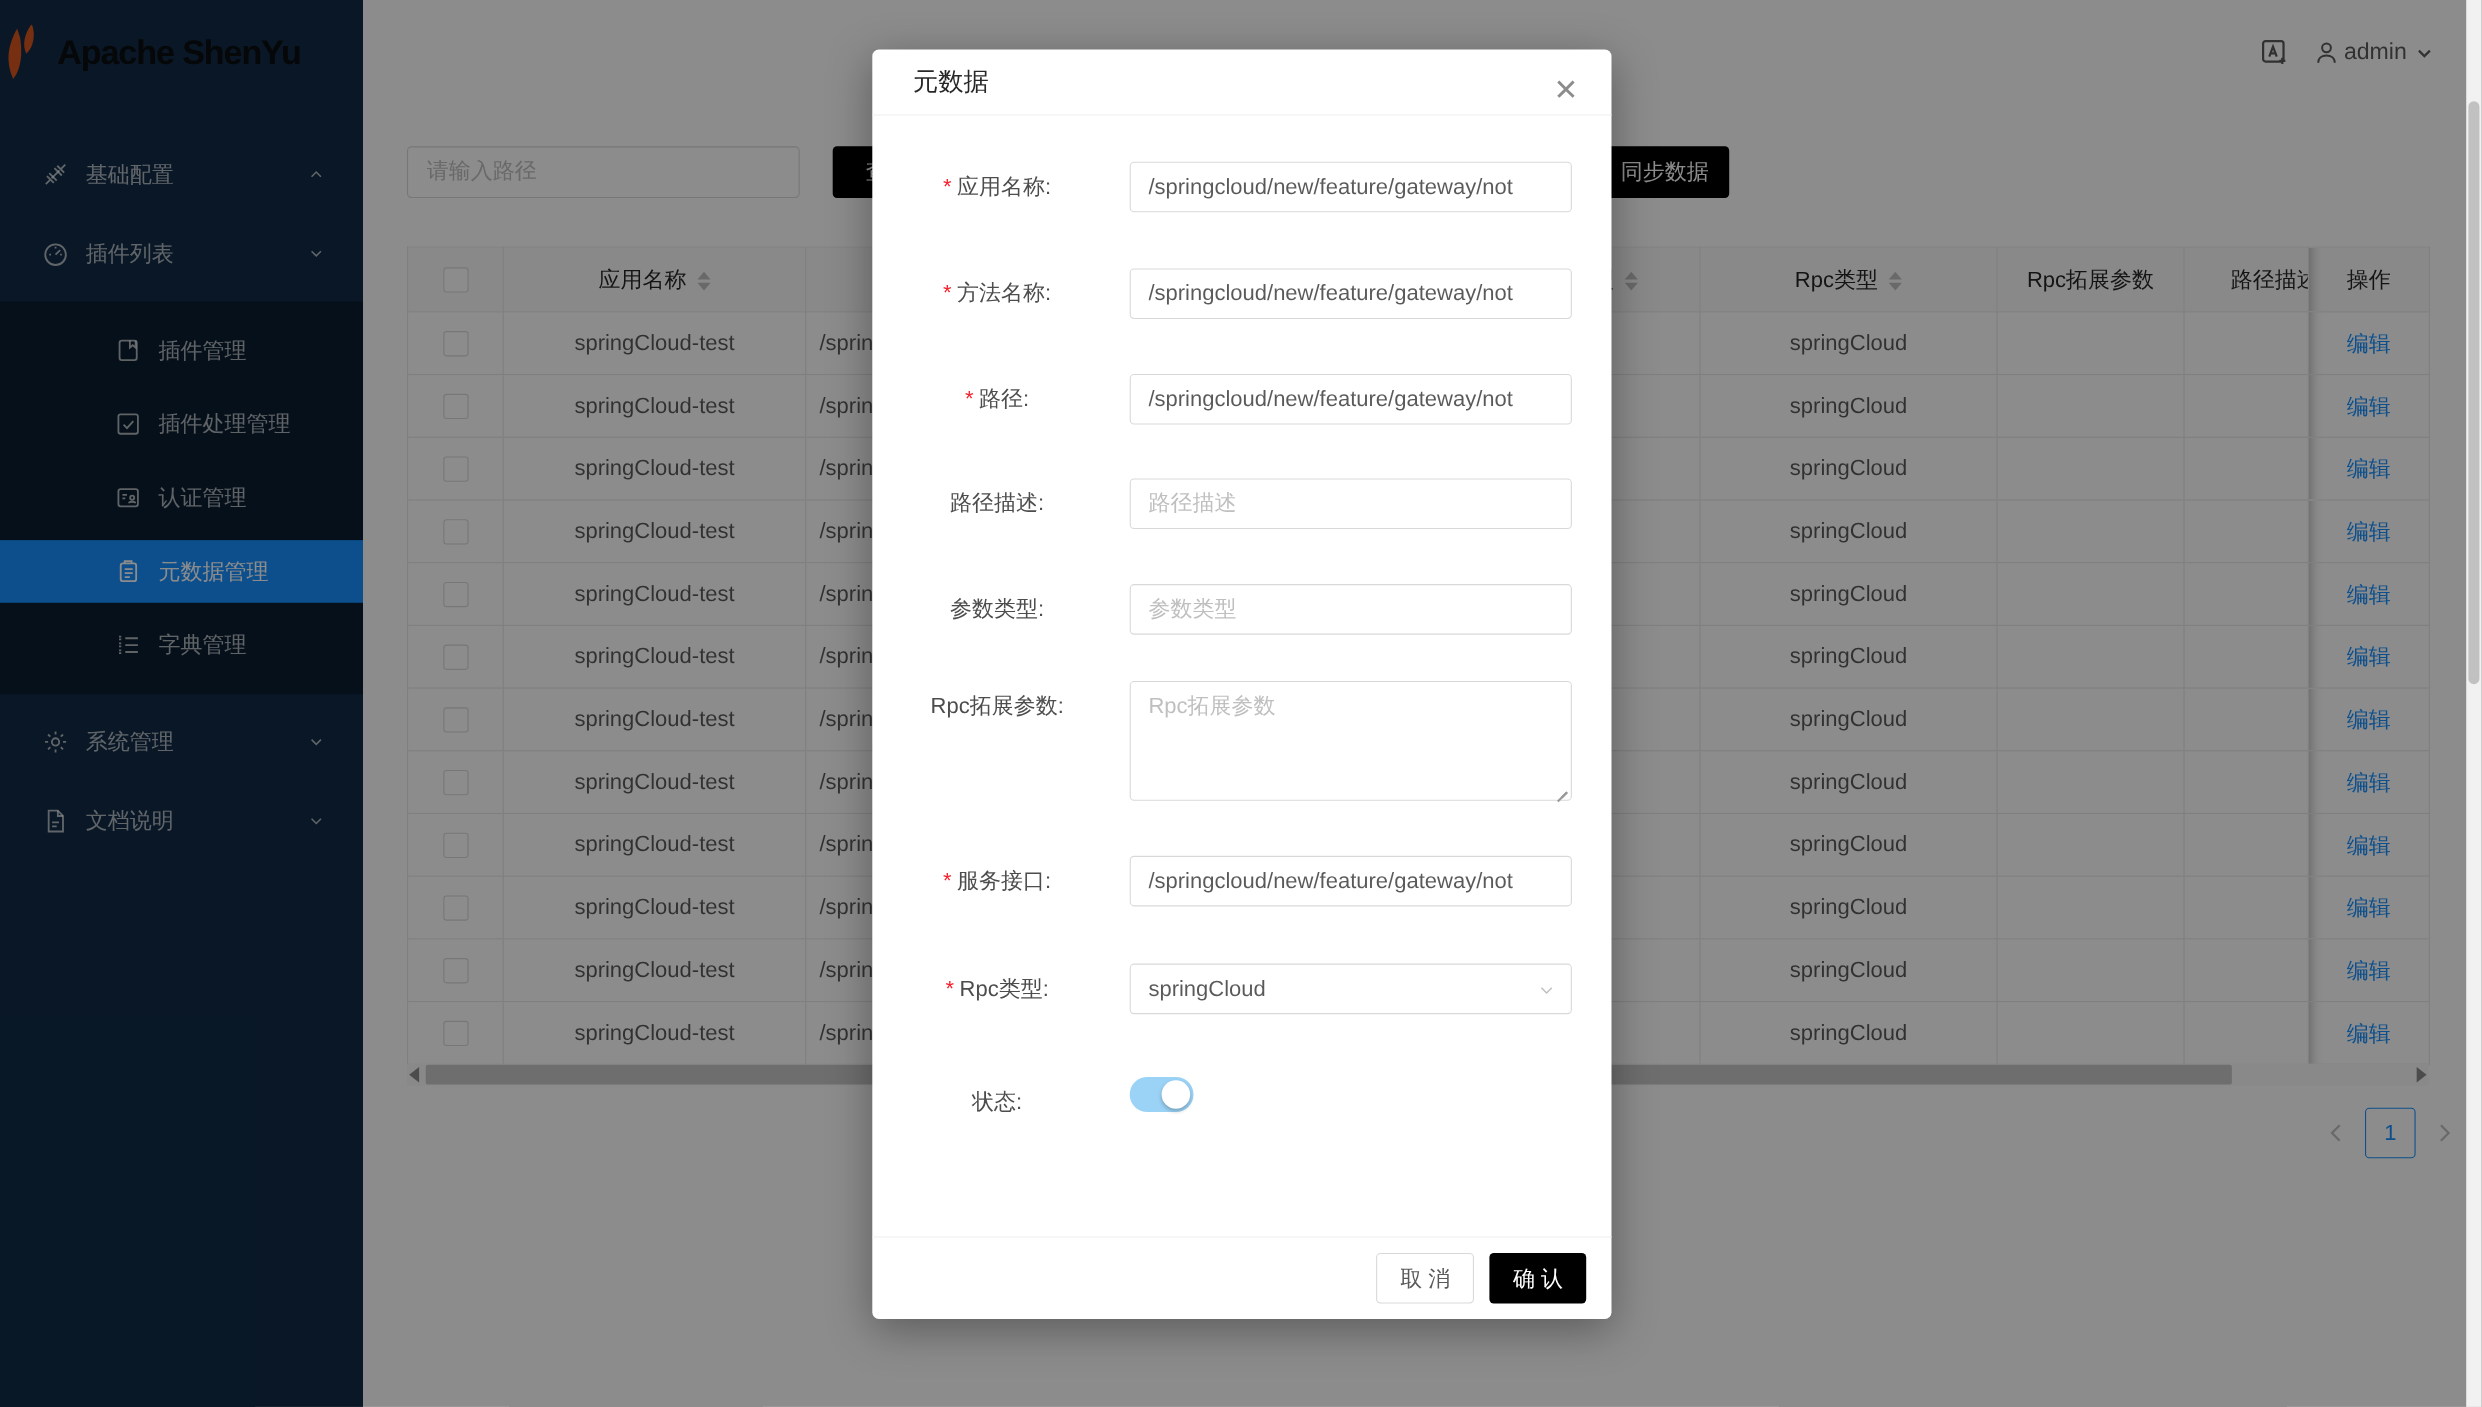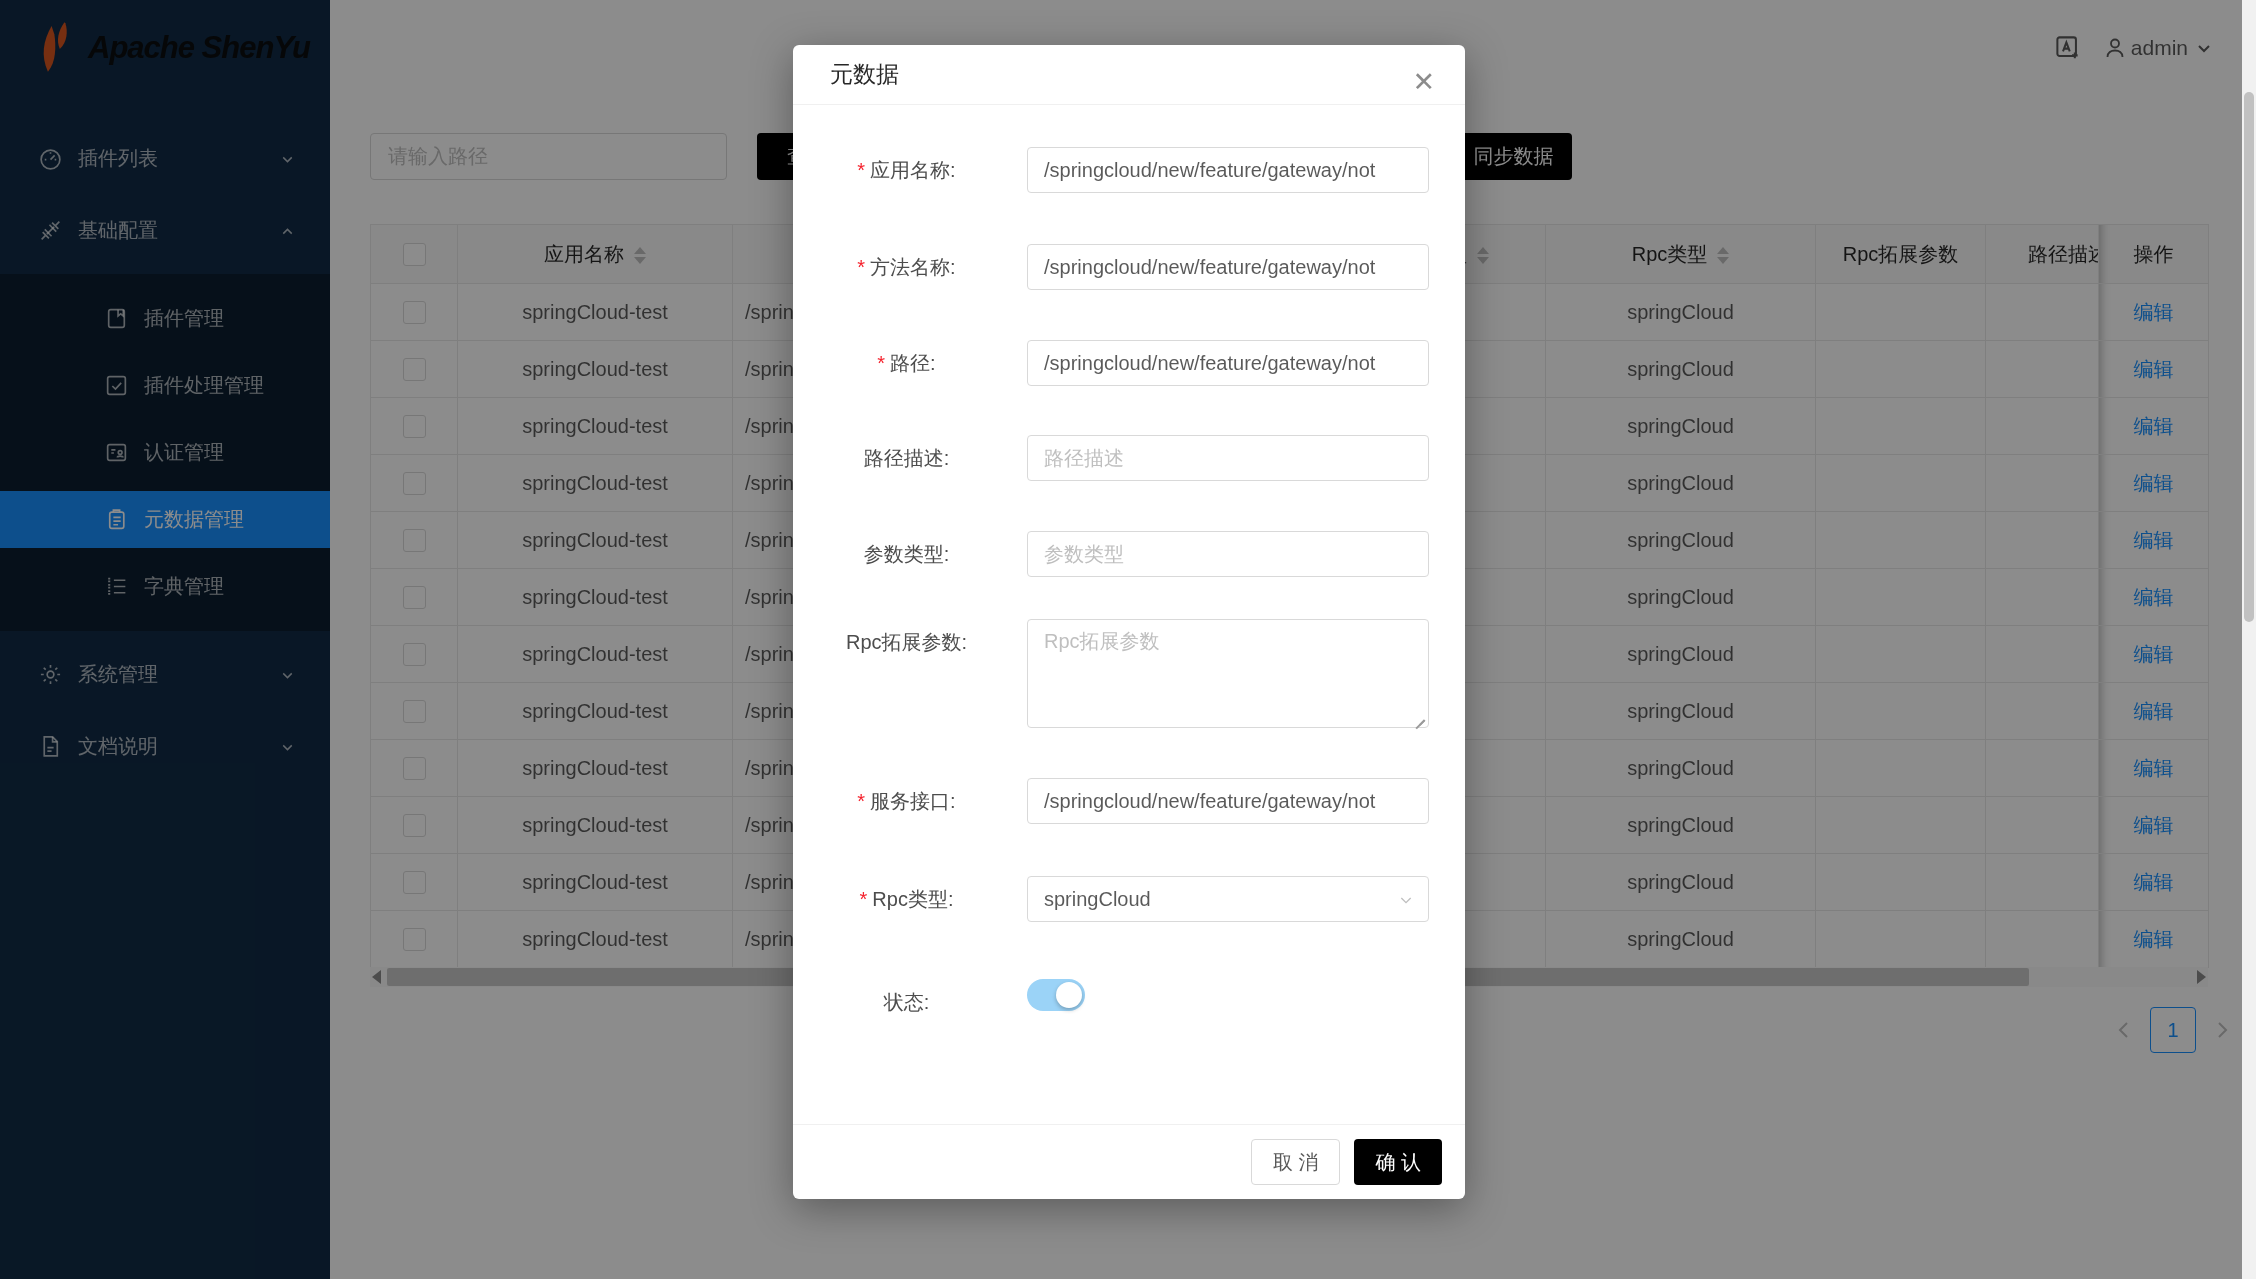--- a/index.html
+++ b/index.html
@@ -6,21 +6,21 @@
   html,body { width:2256px; height:1279px; overflow:hidden; }
   body {
     position:relative;
     font-family:"Liberation Sans","DejaVu Sans",sans-serif;
     background:#ffffff;
     color:rgba(0,0,0,.65);
   }
 
   
   .sidebar { position:absolute; left:0; top:0; width:330px; height:1279px; background:#112b45; z-index:10; }
-  .logo { height:95px; display:flex; align-items:center; padding-left:36px; cursor:pointer;font-style:italic; }
+  .logo { height:95px; display:flex; align-items:center; cursor:pointer; }
   .logo svg { width:44px; height:56px; margin-right:8px; flex:none; }
   .logo-text { font-size:31px; font-weight:800; color:#0b0d10; letter-spacing:-1px; white-space:nowrap; }
   .menu { padding-top:20px; }
   .menu-item { height:57px; margin:15px 0; display:flex; align-items:center; color:rgba(255,255,255,.67); font-size:20px; cursor:pointer; }
   .menu-item .mi-icon { width:25px; height:25px; flex:none; margin-right:15px; }
   .menu-item .mi-icon svg { width:25px; height:25px; display:block; }
   .menu-item .label { flex:1; white-space:nowrap; }
   .menu-item .chev { margin-right:34px; width:17px; height:17px; }
   .menu-item.top { padding-left:38px; }
   .submenu { background:rgba(0,0,0,.30); padding:6px 0; }
@@ -124,40 +124,40 @@
     <svg viewBox="0 0 48 60">
       <path d="M17 6 C8 22 5 38 13 56 C22 45 22 28 20 15 Z" fill="#d9561f"></path>
       <path d="M31 2 C24 12 22 22 26 31 C34 24 35 11 32 3 Z" fill="#d9561f"></path>
     </svg>
     <span class="logo-text">Apache ShenYu</span>
   </div>
   <nav class="menu" id="sidebar-menu">
       <div class="menu-item top">
       <span class="mi-icon">
         <svg viewBox="0 0 24 24" fill="none" stroke="currentColor" stroke-width="1.6">
+            <path d="M13.5 4.5l6 6M4.5 13.5l6 6M8.5 15.5l7-7M7 17l-3.5 3.5M17 7l3.5-3.5"></path>
+            <path d="M11 6.5l6.5 6.5M6.5 11l6.5 6.5"></path>
+          </svg>
+      </span>
+      <span class="label">基础配置</span>
+      <span class="chev"><svg viewBox="0 0 24 24" fill="none" stroke="currentColor" stroke-width="2">
+            <polyline points="6,15 12,9 18,15"></polyline>
+          </svg></span>
+    </div>
+      <div class="menu-item top">
+      <span class="mi-icon">
+        <svg viewBox="0 0 24 24" fill="none" stroke="currentColor" stroke-width="1.6">
             <circle cx="12" cy="13" r="9"></circle>
             <path d="M12 13l4-4"></path>
             <path d="M6.5 13h1.5M12 7.5V6M17.5 13H16"></path>
           </svg>
       </span>
       <span class="label">插件列表</span>
       <span class="chev"><svg viewBox="0 0 24 24" fill="none" stroke="currentColor" stroke-width="2">
             <polyline points="6,9 12,15 18,9"></polyline>
-          </svg></span>
-    </div>
-      <div class="menu-item top">
-      <span class="mi-icon">
-        <svg viewBox="0 0 24 24" fill="none" stroke="currentColor" stroke-width="1.6">
-            <path d="M13.5 4.5l6 6M4.5 13.5l6 6M8.5 15.5l7-7M7 17l-3.5 3.5M17 7l3.5-3.5"></path>
-            <path d="M11 6.5l6.5 6.5M6.5 11l6.5 6.5"></path>
-          </svg>
-      </span>
-      <span class="label">基础配置</span>
-      <span class="chev"><svg viewBox="0 0 24 24" fill="none" stroke="currentColor" stroke-width="2">
-            <polyline points="6,15 12,9 18,15"></polyline>
           </svg></span>
     </div>
       <div class="submenu">
         <div class="menu-item sub">
       <span class="mi-icon">
         <svg viewBox="0 0 24 24" fill="none" stroke="currentColor" stroke-width="1.6">
               <rect x="4.5" y="3.5" width="15" height="17" rx="2"></rect>
               <path d="M13.5 3.5v6l2.5-2 2.5 2v-6"></path>
             </svg>
       </span>

